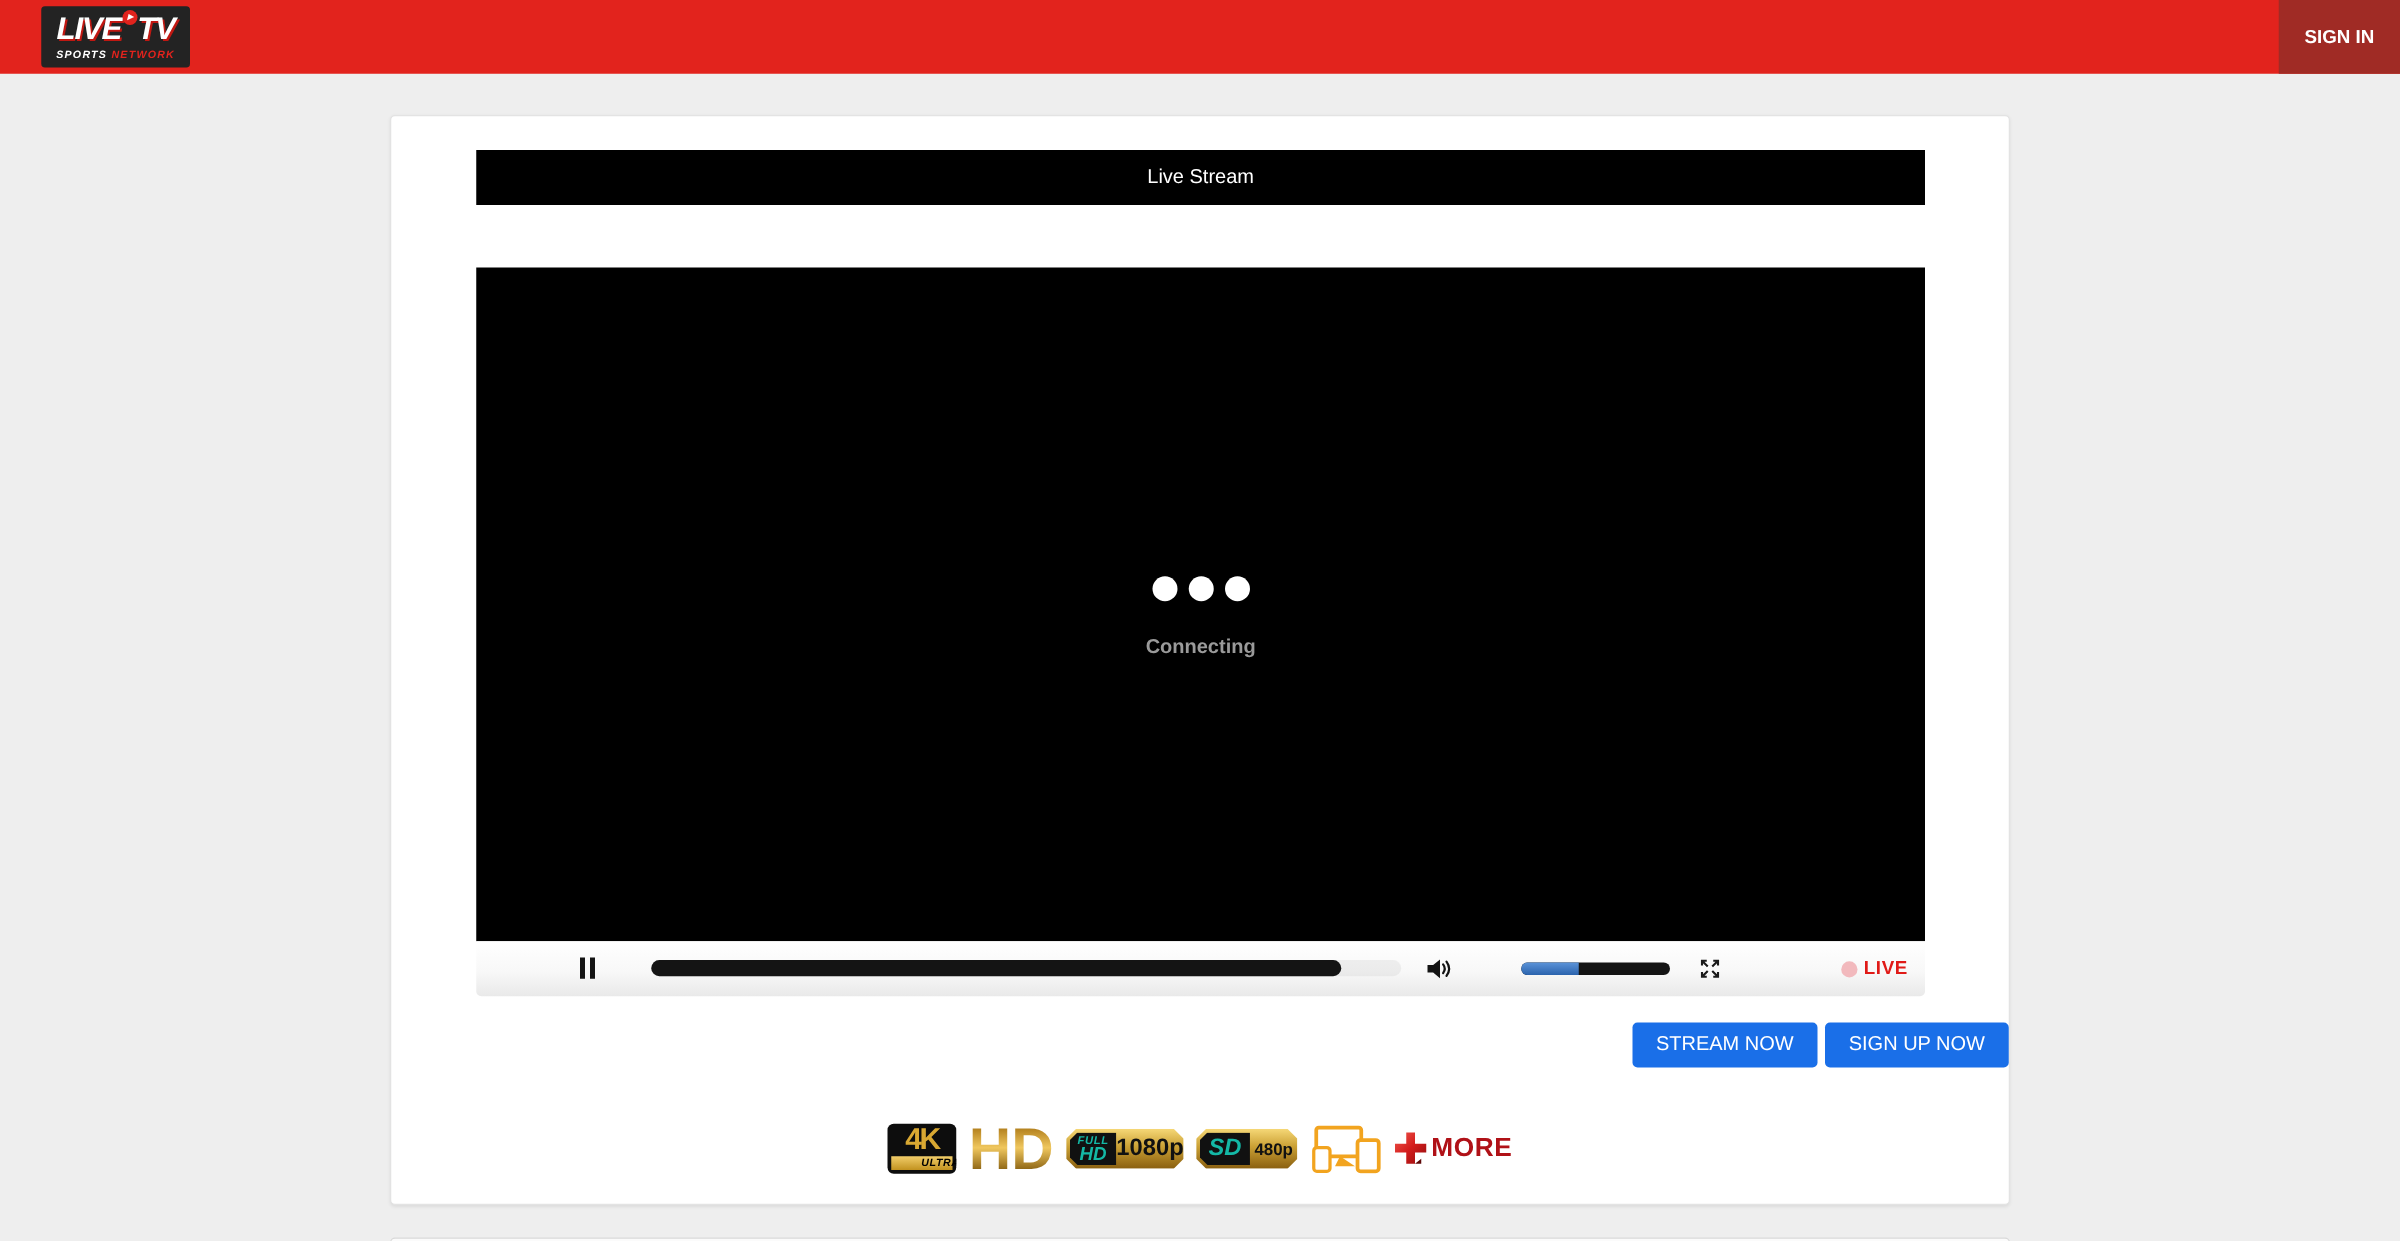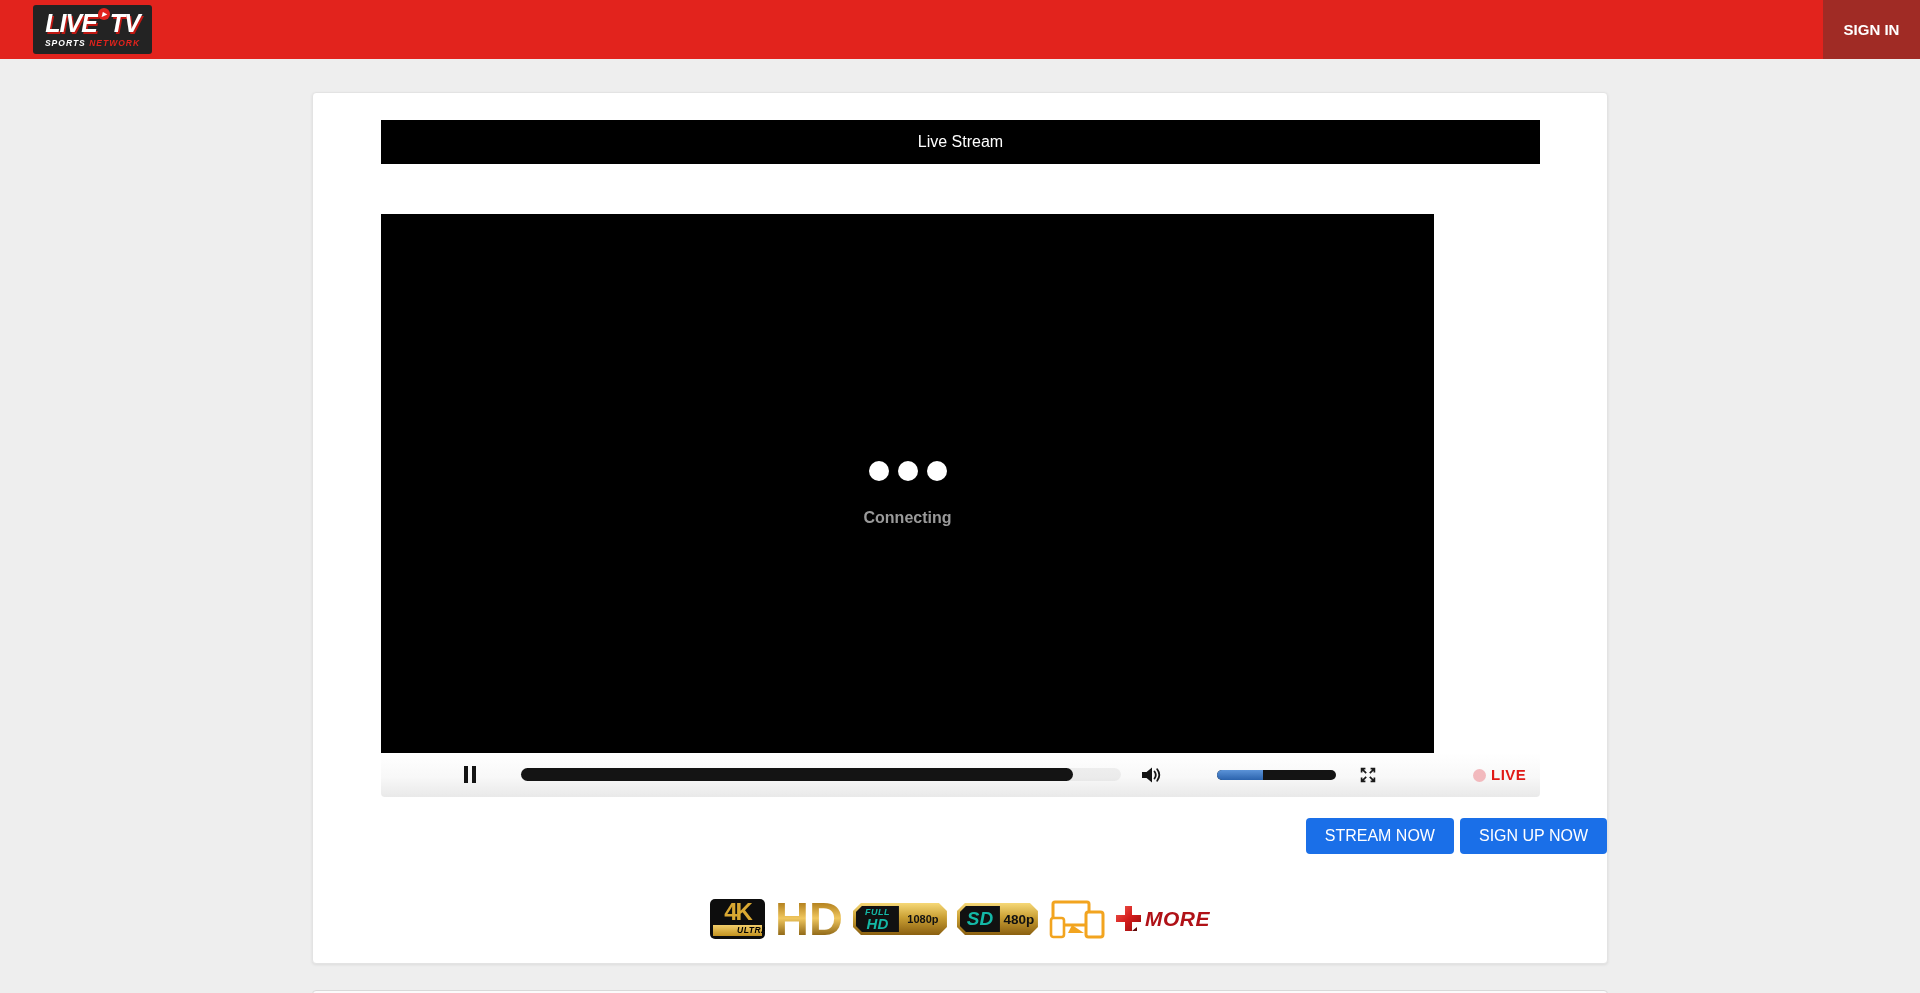--- a/index.html
+++ b/index.html
@@ -45,21 +45,21 @@
     position:absolute; left:312px; top:92px; width:1296px; height:872px;
     background:#ffffff; border:1px solid #e3e3e3; border-radius:4px;
     box-shadow:0 1px 3px rgba(0,0,0,0.08);
   }
   .stream-header {
     position:absolute; left:68px; top:27px; width:1159px; height:44px;
     background:#000; color:#fff; font-size:16px; text-align:center; line-height:44px;
   }
 
   
-  .video { position:absolute; left:68px; top:121px; width:1053px; height:539px; background:#000; }
+  .video { position:absolute; left:68px; top:121px; width:1159px; height:539px; background:#000; }
   .dots { position:absolute; left:0; top:247px; width:100%; display:flex; justify-content:center; gap:9px; }
   .dot { width:20px; height:20px; border-radius:50%; background:#ffffff; }
   .connecting { position:absolute; left:0; top:295px; width:100%; text-align:center; color:#9a9a9a; font-weight:bold; font-size:16px; }
 
   
   .controls {
     position:absolute; left:68px; top:660px; width:1159px; height:44px;
     background:linear-gradient(180deg,#ffffff 0%,#f8f8f8 55%,#e9e9e9 100%);
     border-radius:0 0 4px 4px;
   }
@@ -111,26 +111,26 @@
     margin-left:3px; height:26px; background:#111;
     clip-path:polygon(6px 0, 100% 0, 100% 100%, 6px 100%, 0 calc(100% - 6px), 0 6px);
     display:flex; flex-direction:column; align-items:center; justify-content:center;
     color:#14b8a6; font-style:italic; font-weight:bold;
   }
   .fh-black { width:43px; }
   .sd-black { width:40px; font-size:19px; }
   .fh-full { font-size:9px; letter-spacing:0.5px; line-height:9px; }
   .fh-hd { font-size:15px; line-height:14px; }
   .plate-res { flex:1; text-align:center; color:#111; font-weight:bold; }
-  .fh-res { font-size:11px; }
+  .fh-res { font-size:19px; }
   .sd-res { font-size:13.5px; }
 
   .badge-devices { width:57px; height:40px; }
   .badge-more { display:flex; align-items:center; gap:3px; }
-  .more-text { font-size:21px; font-weight:bold; font-style:italic; color:#b01117; letter-spacing:0.5px; }
+  .more-text { font-size:21px; font-weight:bold; color:#b01117; letter-spacing:0.5px; }
 
   
   .next-card {
     position:absolute; left:312px; top:990px; width:1296px; height:12px;
     background:#fbfbfb; border:1px solid #d9d9d9; border-radius:4px 4px 0 0;
   }
 </style>
 </head>
 <body>
 

